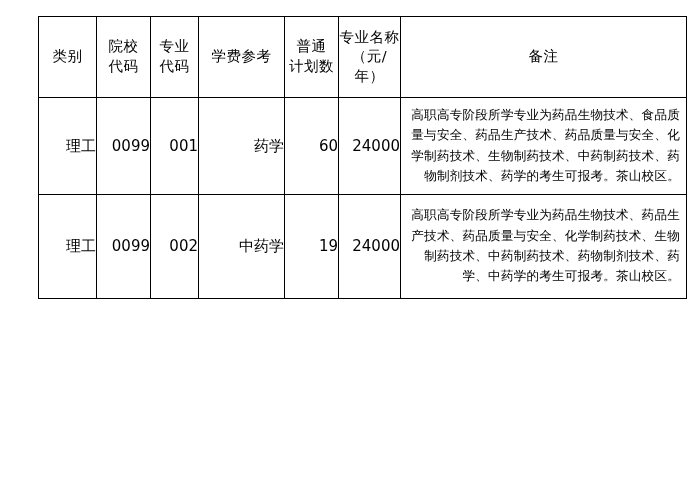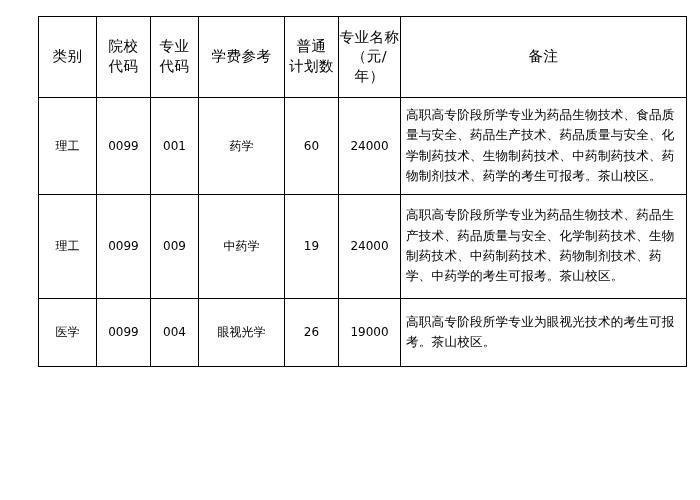--- a/index.html
+++ b/index.html
@@ -50,36 +50,36 @@
     font-weight: bold;
     line-height: 1.35;
     letter-spacing: 0.5px;
   }
   thead .hd {
     display: block;
     text-align: center;
   }
   tbody td {
     text-align: center;
-    font-size: 12px;
+    font-size: 15px;
     line-height: 1.35;
   }
   tbody td.remark {
     text-align: left;
     padding: 7px 6px 7px 5px;
     font-size: 12.6px;
     line-height: 1.62;
     letter-spacing: 0.2px;
   }
   .row-tall { height: 96px; }
   .row-tall2 { height: 104px; }
   .row-mid { height: 62px; }
   .row-short { height: 68px; }
 
-  .cell-text { display: block; }
+  .cell-text { display: block; text-align: right; }
 </style>
 </head>
 <body>
 
 <div class="page">
   <table class="major-table">
     <colgroup>
       <col class="c-type">
       <col class="c-school">
       <col class="c-major">
@@ -142,53 +142,30 @@
           </td>
       </tr>
       <tr class="row-tall2">
         <td>
             <span class="cell-text">理工</span>
           </td>
         <td>
             <span class="cell-text">0099</span>
           </td>
         <td>
-            <span class="cell-text">009</span>
+            <span class="cell-text">002</span>
           </td>
         <td>
             <span class="cell-text">中药学</span>
           </td>
         <td>
             <span class="cell-text">19</span>
           </td>
         <td>
             <span class="cell-text">24000</span>
           </td>
         <td class="remark">
             <span class="cell-text">高职高专阶段所学专业为药品生物技术、药品生产技术、药品质量与安全、化学制药技术、生物制药技术、中药制药技术、药物制剂技术、药学、中药学的考生可报考。茶山校区。</span>
           </td>
       </tr>
-      <tr class="row-short">
-        <td>
-            <span class="cell-text">医学</span>
-          </td>
-        <td>
-            <span class="cell-text">0099</span>
-          </td>
-        <td>
-            <span class="cell-text">004</span>
-          </td>
-        <td>
-            <span class="cell-text">眼视光学</span>
-          </td>
-        <td>
-            <span class="cell-text">26</span>
-          </td>
-        <td>
-            <span class="cell-text">19000</span>
-          </td>
-        <td class="remark">
-            <span class="cell-text">高职高专阶段所学专业为眼视光技术的考生可报考。茶山校区。</span>
-          </td>
-      </tr>
     </tbody>
   </table>
 </div>
 
 </body></html>

